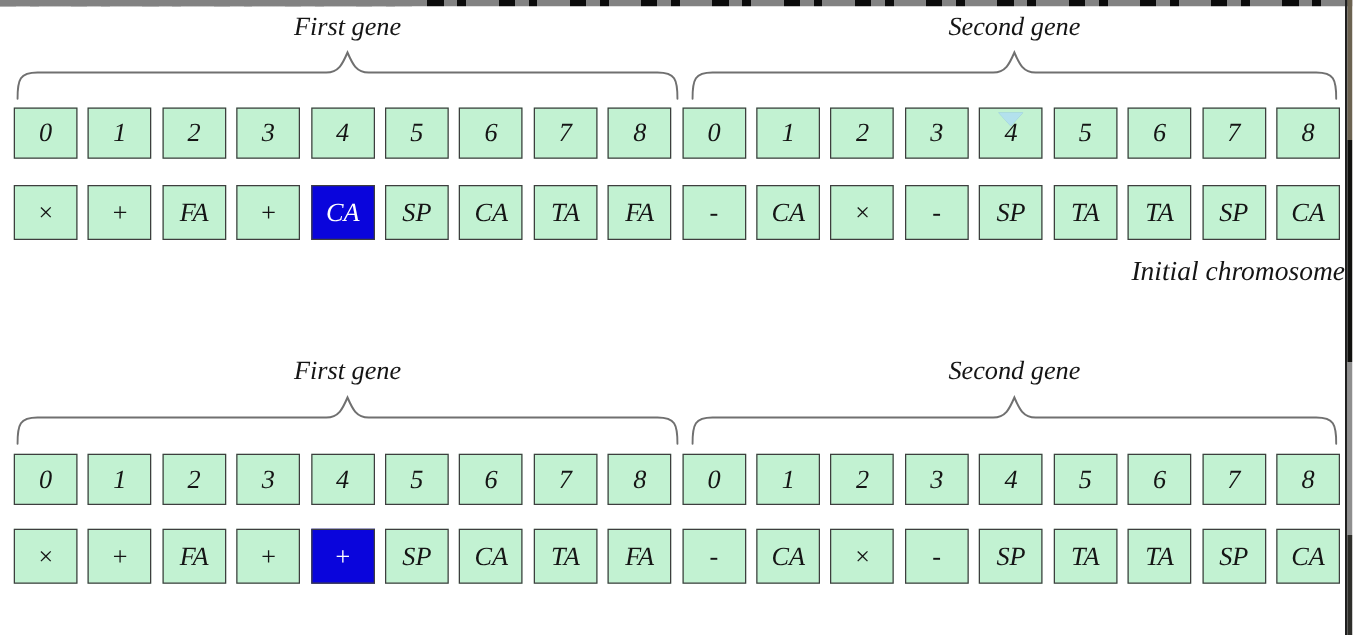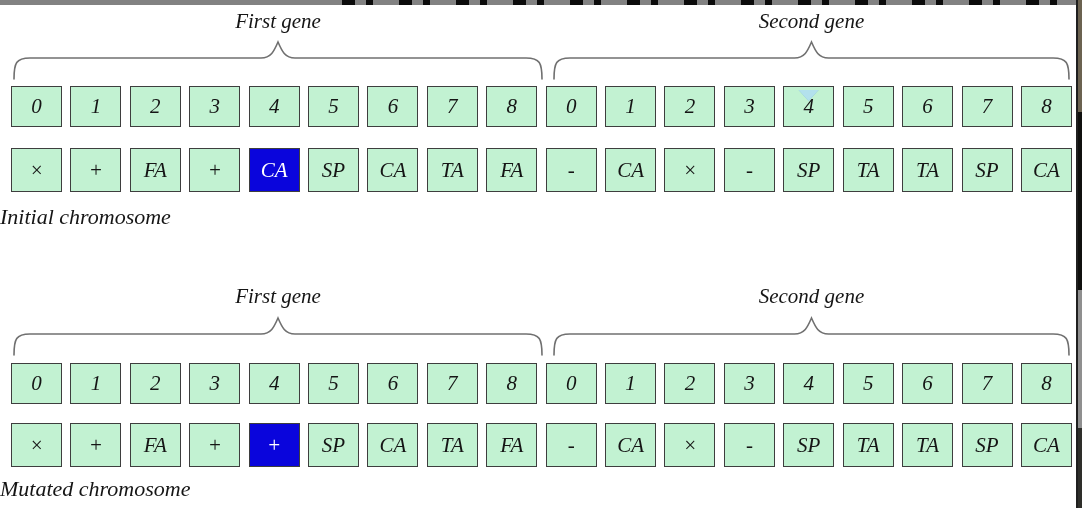--- a/index.html
+++ b/index.html
@@ -43,21 +43,21 @@
   .cell{
     width:51px;box-sizing:border-box;position:relative;
     background:var(--fill);border:1.6px solid var(--border);
     display:flex;align-items:center;justify-content:center;
     font-size:21px;color:var(--text);
   }
   .index-cell{height:41px;}
   .value-cell{height:44px;}
   .cell.highlight{background:var(--hl);color:var(--hl-text);}
   .caption{
-    position:absolute;left:0;width:1076px;text-align:left;
+    position:absolute;left:0;width:1076px;text-align:right;
     font-size:22px;color:var(--text);
   }
   .c0{top:204px;}
   .c1{top:476px;}
   .cursor-triangle{
     position:absolute;top:3px;left:50%;transform:translateX(-52%);
     width:0;height:0;
     border-left:10px solid transparent;border-right:10px solid transparent;
     border-top:11px solid var(--cursor);
     filter:drop-shadow(0 0 0.5px #7fb9c9);
@@ -309,17 +309,16 @@
           <span>TA</span>
         </div>
         <div class="cell value-cell">
           <span>SP</span>
         </div>
         <div class="cell value-cell">
           <span>CA</span>
         </div>
       </div>
     </div>
-  <div class="caption c1">Mutated chromosome</div>
 
   <div class="edge-line"></div>
   <div class="edge-sliver"></div>
 </div>
 
 </body></html>

